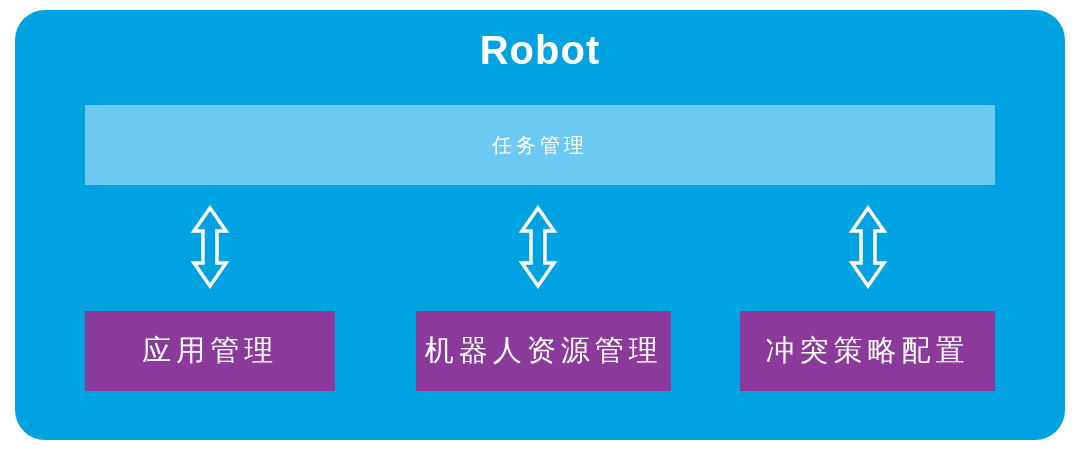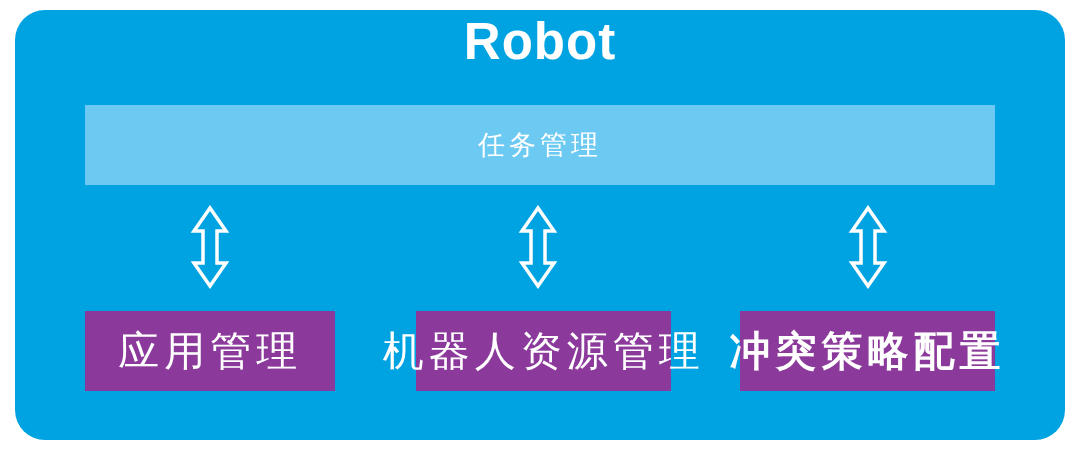--- a/index.html
+++ b/index.html
@@ -19,24 +19,24 @@
     position: absolute;
     left: 15px;
     top: 10px;
     width: 1050px;
     height: 430px;
     background: var(--container-bg, #00A3E2);
     border-radius: 30px;
   }
   .title {
     margin: 0;
-    padding-top: 8px;
+    padding-top: 16px;
     text-align: center;
     color: var(--title-text, #ffffff);
-    font-size: 51px;
+    font-size: 40px;
     font-weight: 700;
     letter-spacing: 1px;
     line-height: 48px;
   }
   .inner {
     position: absolute;
     left: 70px;
     right: 70px;
     top: 95px;
     bottom: 0;
@@ -44,21 +44,21 @@
   .top-bar {
     width: 100%;
     height: 80px;
     background: var(--top-bar-bg, #6CC9F1);
     display: flex;
     align-items: center;
     justify-content: center;
   }
   .bar-label {
     color: var(--text, #ffffff);
-    font-size: 27px;
+    font-size: 20px;
     letter-spacing: 4px;
   }
   .arrow-row {
     margin-top: 20px;
     height: 84px;
     display: flex;
     justify-content: space-between;
   }
   .arrow-cell {
     display: flex;
@@ -75,24 +75,24 @@
   }
   .module {
     height: 80px;
     background: var(--module-bg, #8B3A9B);
     display: flex;
     align-items: center;
     justify-content: center;
   }
   .module.m1 { width: 27.5%; }
   .module.m2 { width: 28%; margin-left: 12px; }
-  .module.m3 { width: 28%; font-weight: bold; }
+  .module.m3 { width: 28%; }
   .module-label {
     color: var(--text, #ffffff);
-    font-size: 41px;
+    font-size: 29px;
     letter-spacing: 5px;
     white-space: nowrap;
   }
 </style>
 </head>
 <body>
 
 <div class="canvas">
   <div class="container">
 

